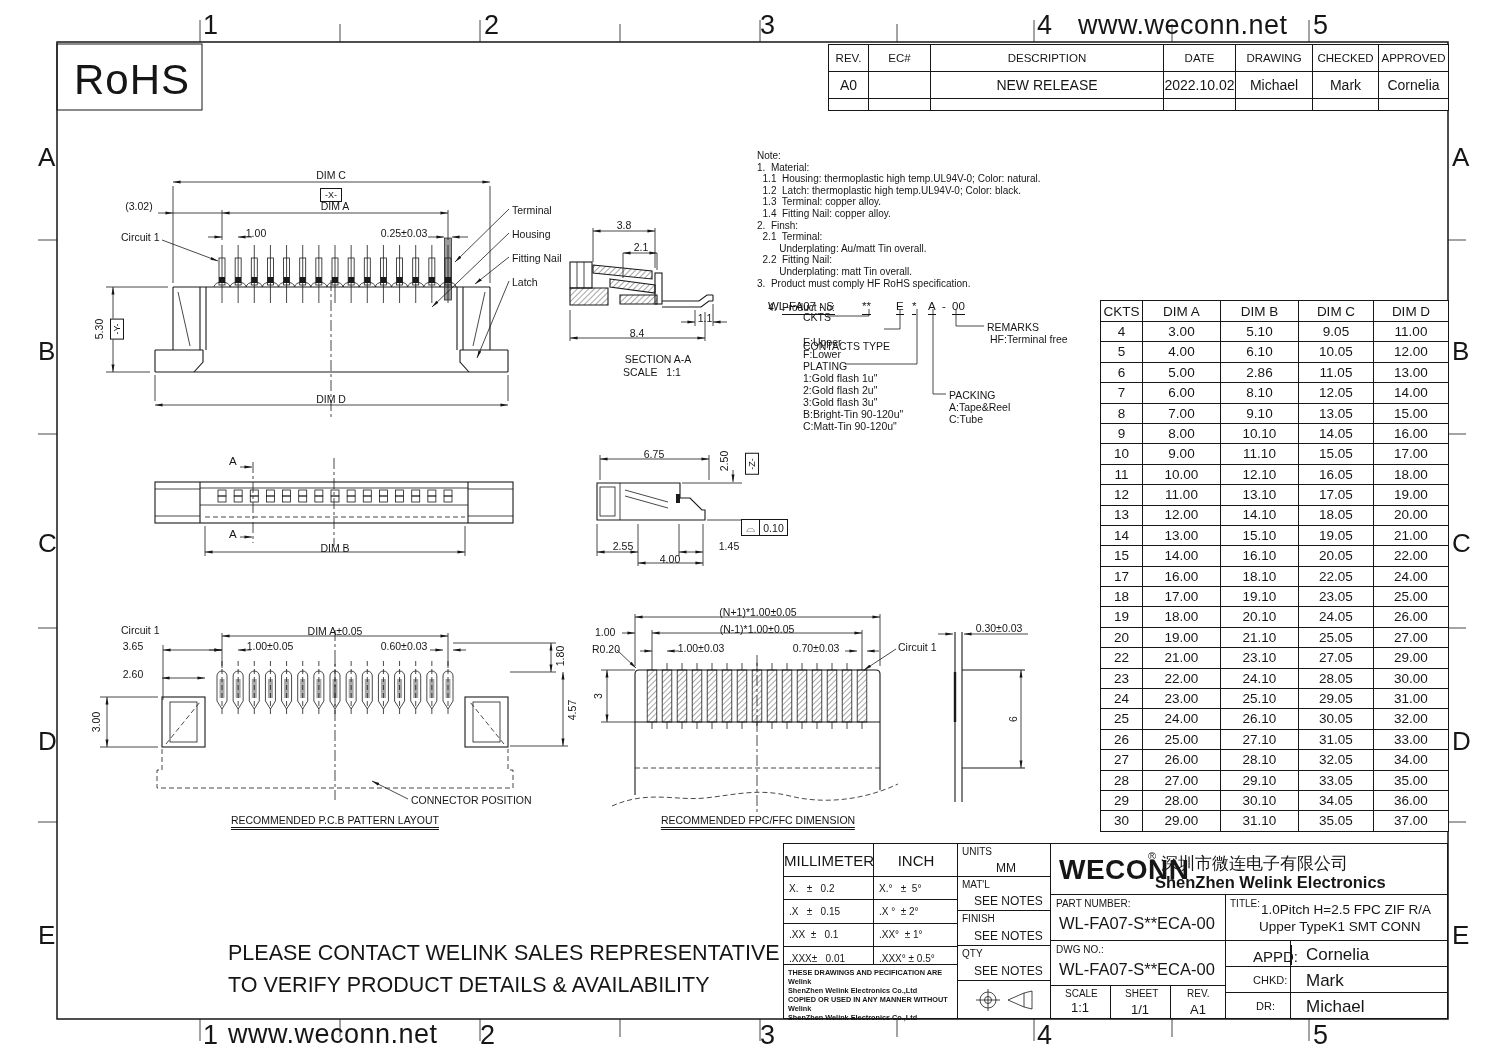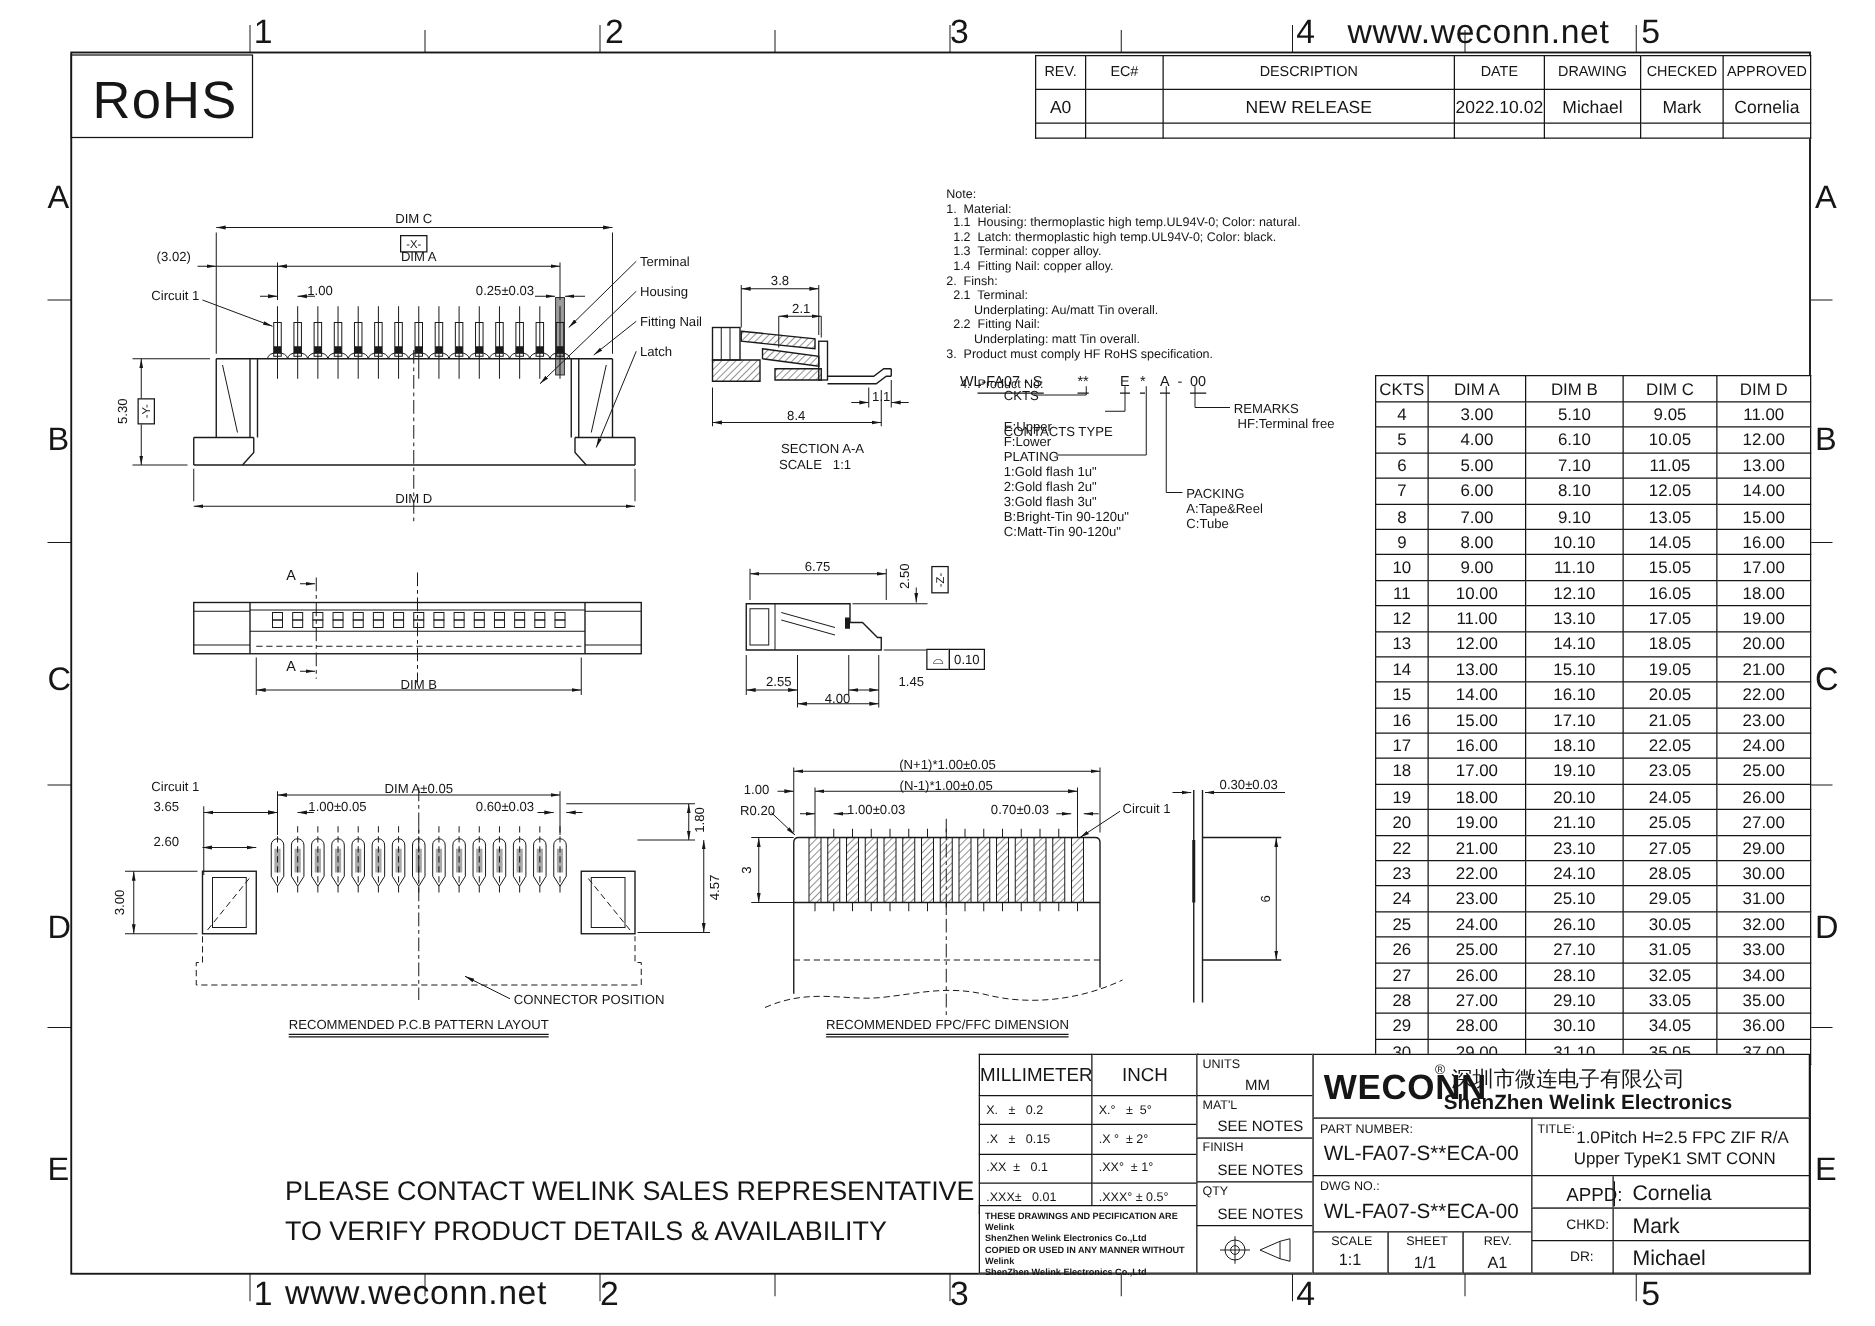--- a/index.html
+++ b/index.html
@@ -652,21 +652,21 @@
         <tr>
           <td>5</td>
           <td>4.00</td>
           <td>6.10</td>
           <td>10.05</td>
           <td>12.00</td>
         </tr>
         <tr>
           <td>6</td>
           <td>5.00</td>
-          <td>7.10</td>
+          <td>2.86</td>
           <td>11.05</td>
           <td>13.00</td>
         </tr>
         <tr>
           <td>7</td>
           <td>6.00</td>
           <td>8.10</td>
           <td>12.05</td>
           <td>14.00</td>
         </tr>
@@ -718,27 +718,20 @@
           <td>15.10</td>
           <td>19.05</td>
           <td>21.00</td>
         </tr>
         <tr>
           <td>15</td>
           <td>14.00</td>
           <td>16.10</td>
           <td>20.05</td>
           <td>22.00</td>
-        </tr>
-        <tr>
-          <td>16</td>
-          <td>15.00</td>
-          <td>17.10</td>
-          <td>21.05</td>
-          <td>23.00</td>
         </tr>
         <tr>
           <td>17</td>
           <td>16.00</td>
           <td>18.10</td>
           <td>22.05</td>
           <td>24.00</td>
         </tr>
         <tr>
           <td>18</td>

